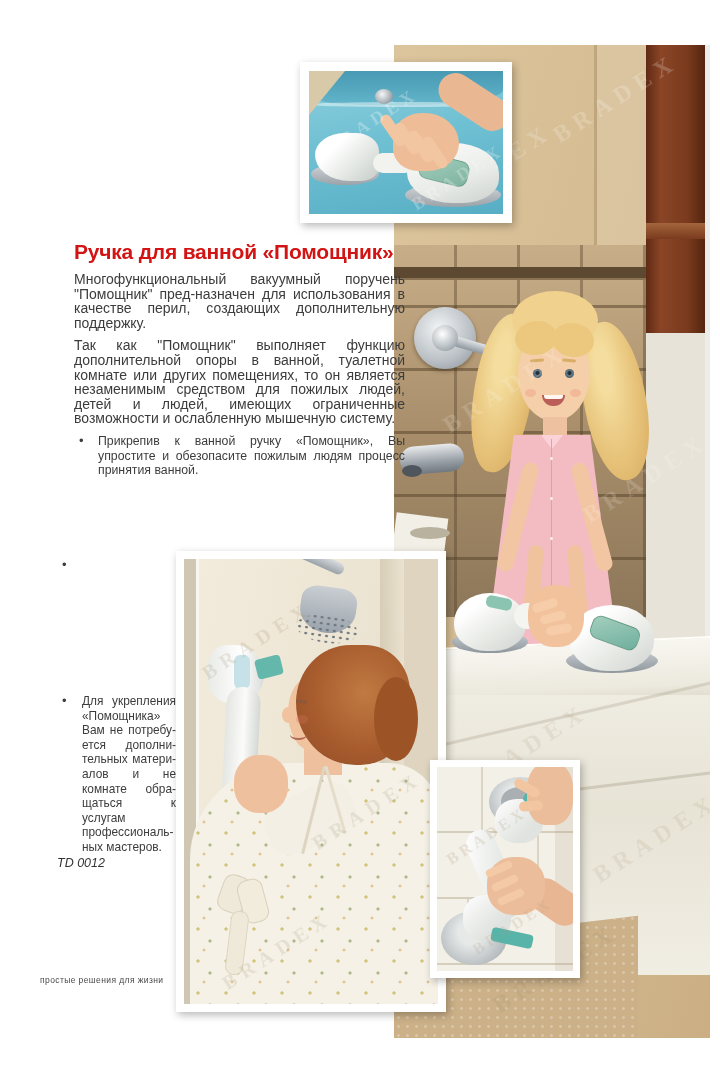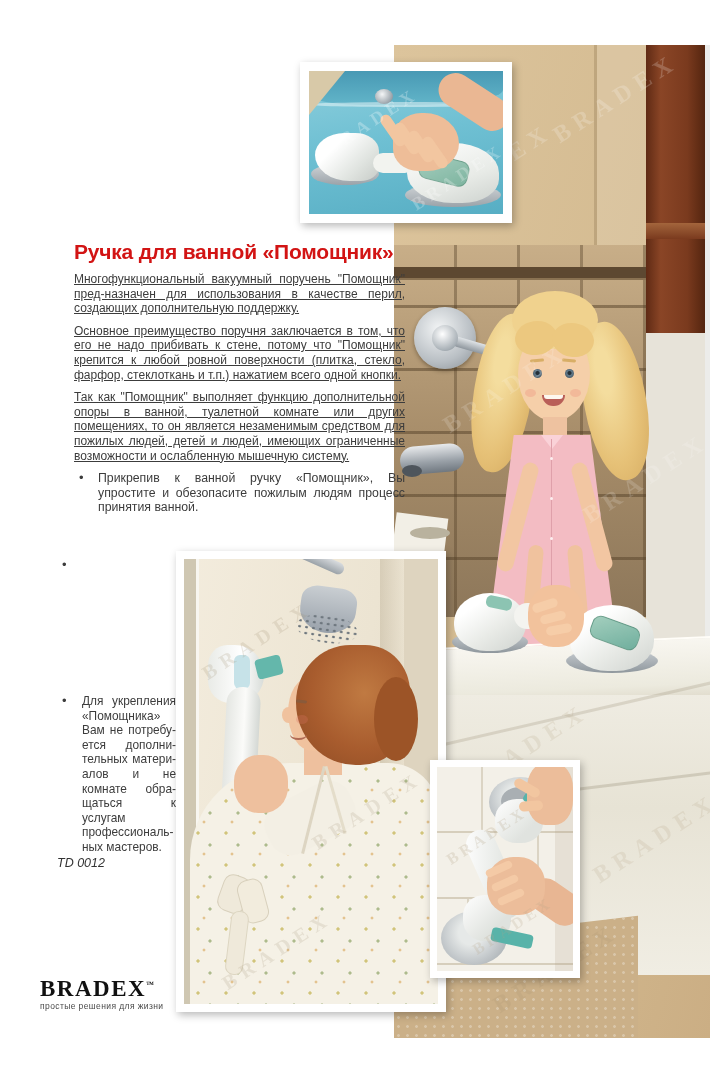--- a/index.html
+++ b/index.html
@@ -9,21 +9,21 @@
 
   
   .logo-top{position:absolute;left:40px;top:64px;width:220px;height:125px;}
   .logo-fig{position:absolute;left:0;top:0;}
   .lt1{position:absolute;left:72px;top:52px;font-size:20px;color:#8e8e8e;letter-spacing:.5px;}
   .lt2{position:absolute;left:75px;top:78px;font-size:22px;color:#1e8ea8;letter-spacing:.5px;}
 
   
   .textcol{position:absolute;left:57px;top:240px;width:331px;margin-left:17px;}
   .title{margin:0 0 8px 0;font-size:21px;line-height:24px;font-weight:bold;color:#d21414;letter-spacing:-.2px;}
-  .para{margin:0 0 8px 0;font-size:12px;line-height:14.6px;text-align:justify;text-decoration:underline;}
+  .para{margin:0 0 8px 0;font-size:14px;line-height:14.6px;text-align:justify;}
   .bullet{position:relative;margin:2px 0 0 0;}
   .dot{position:absolute;left:5px;top:-1px;font-size:13px;}
   .btext{margin-left:24px;font-size:12.3px;line-height:14.6px;text-align:justify;}
   .narrow{position:absolute;left:57px;width:120px;}
   .narrow .btext{margin-left:25px;width:94px;font-size:11.9px;line-height:14.6px;}
   .tdcode{position:absolute;left:57px;top:856px;font-size:12.5px;font-style:italic;color:#333;}
 
   
   .logo-bottom{position:absolute;left:40px;top:976px;}
   .bx{font-family:"Liberation Serif",serif;font-weight:bold;font-size:23px;color:#111;letter-spacing:1.5px;}
@@ -314,21 +314,20 @@
       <div class="abs i1-f" style="left:94px;top:70px"></div>
       <div class="abs i1-f" style="left:108px;top:76px"></div>
       <span class="wm" style="left:10px;top:40px;color:rgba(255,255,255,.28);font-size:18px;letter-spacing:5px">BRADEX</span>
       <span class="wm" style="left:96px;top:96px;color:rgba(255,255,255,.25);font-size:18px;letter-spacing:5px">BRADEX</span>
     </div>
   </div>
 
   <div class="textcol">
     <h1 class="title">Ручка для ванной «Помощник»</h1>
     <p class="para">Многофункциональный вакуумный поручень "Помощник" пред-назначен для использования в качестве перил, создающих дополнительную поддержку.</p>
-    <p class="para">Основное преимущество поручня заключается в том, что его не надо прибивать к стене, потому что "Помощник" крепится к любой ровной поверхности (плитка, стекло, фарфор, стеклоткань и т.п.) нажатием всего одной кнопки.</p>
     <p class="para">Так как "Помощник" выполняет функцию дополнительной опоры в ванной, туалетной комнате или других помещениях, то он является незаменимым средством для пожилых людей, детей и людей, имеющих ограниченные возможности и ослабленную мышечную систему.</p>
     <div class="bullet">
       <span class="dot">•</span>
       <div class="btext">Прикрепив к ванной ручку «Помощник», Вы упростите и обезопасите пожилым людям процесс принятия ванной.</div>
     </div>
   </div>
 
   <div class="bullet narrow" style="top:556px">
     <span class="dot">•</span>
   </div>
@@ -396,17 +395,16 @@
       <div class="abs i2-hand2"></div>
       <div class="abs i2-g1"></div>
       <div class="abs i2-g2"></div>
       <div class="abs i2-g3"></div>
       <span class="wm" style="left:4px;top:60px;color:rgba(180,165,135,.25);font-size:16px;letter-spacing:4px">BRADEX</span>
       <span class="wm" style="left:30px;top:150px;color:rgba(180,165,135,.22);font-size:16px;letter-spacing:4px">BRADEX</span>
     </div>
   </div>
 
   <div class="logo-bottom">
-    <div class="bx"><span>BRADEX</span><sup>™</sup></div>
     <div class="tag">простые решения для жизни</div>
   </div>
 
 </div>
 
 </body></html>

